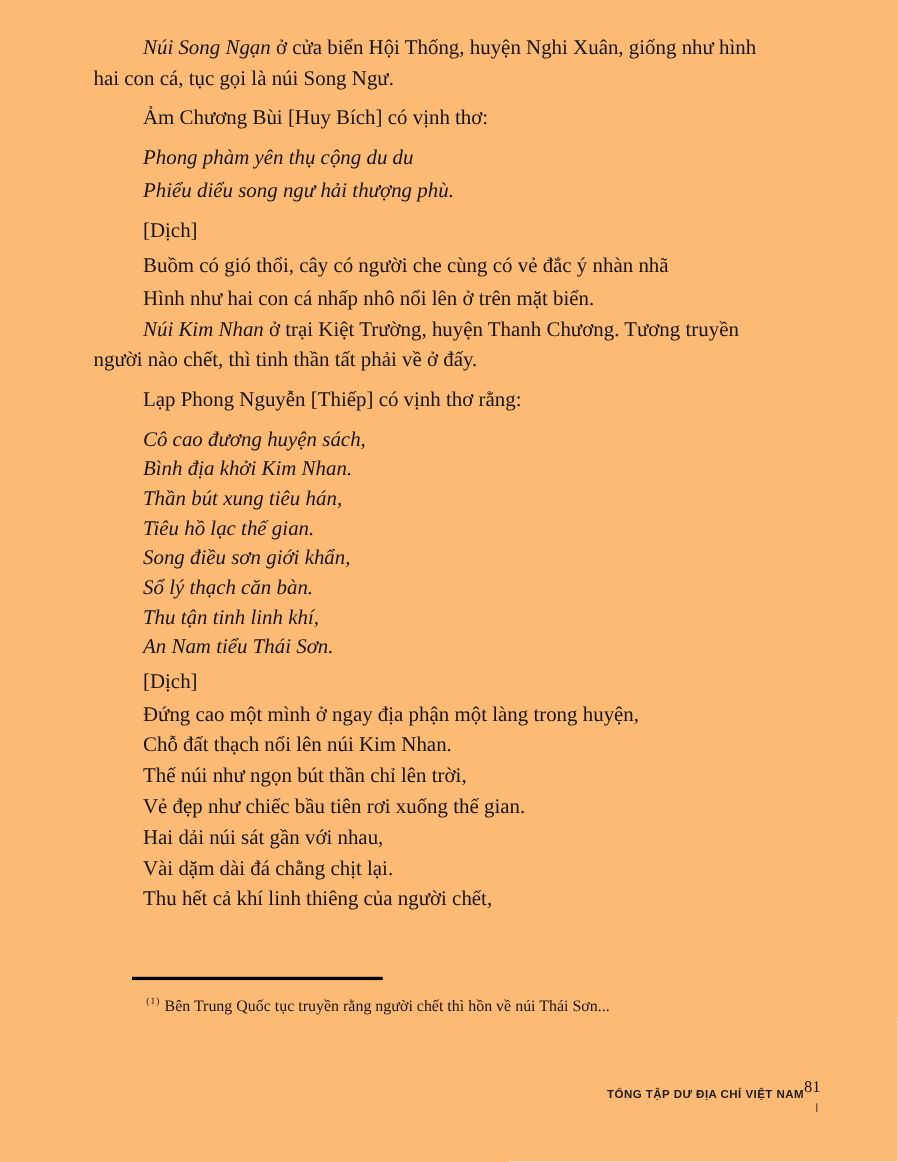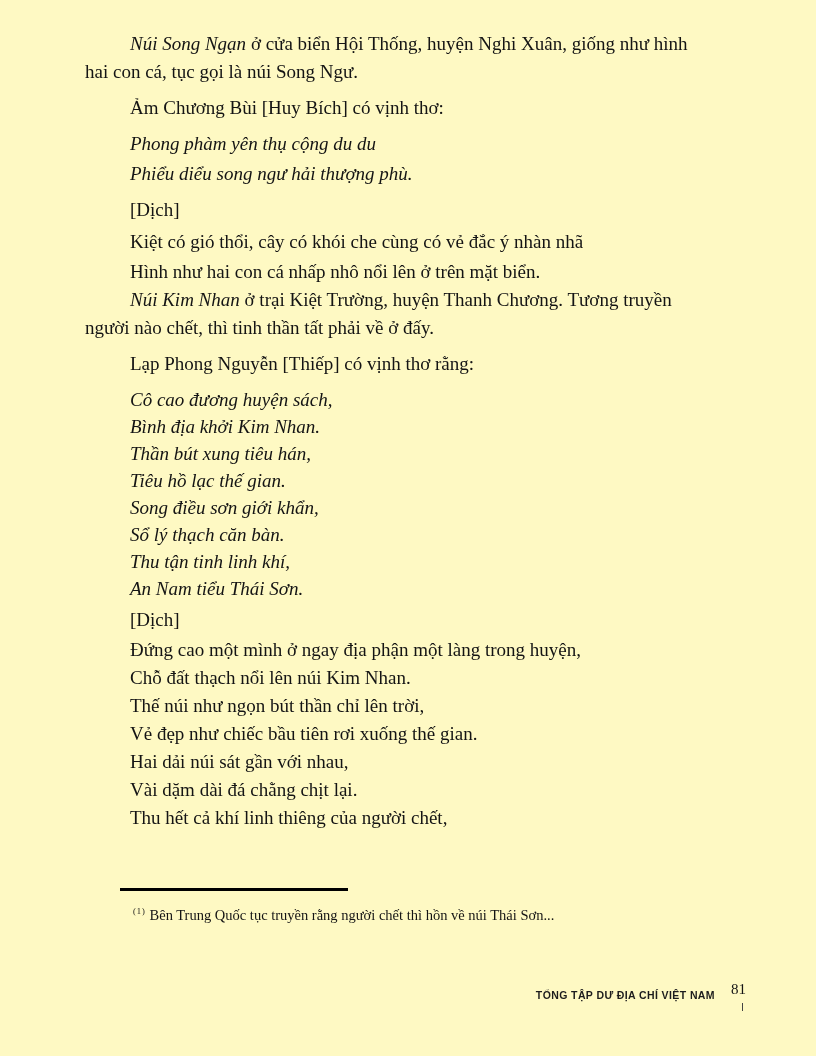--- a/index.html
+++ b/index.html
@@ -1,41 +1,41 @@
 <!DOCTYPE html>
 <html><head>
 <meta charset="utf-8">
 <style>
   * { margin:0; padding:0; box-sizing:border-box; }
   html,body { background:#e8e8e8; }
   .page {
     position:relative;
     width:816px; height:1056px;
     margin:0 auto;
-    background:#fef9c3;
+    background:#fdba74;
     font-family:"Liberation Serif", serif;
     color:#141414;
     overflow:hidden;
   }
   .content { position:absolute; top:30px; left:85px; width:652px; }
   .ln { font-size:19px; line-height:28px; white-space:nowrap; }
   .wrapless { white-space:normal;margin-left:48px; }
   .indent { padding-left:45px; }
   .lead-italic { font-style:italic; }
   .poem-line { font-style:italic; }
   .gap-xs { margin-top:2px; }
   .gap-s  { margin-top:4px; }
   .gap-m  { margin-top:8px; }
   .gap-l  { margin-top:0; }
   sup.ref { font-size:10px; vertical-align:super; line-height:0; letter-spacing:1px; }
   .footnote-block { position:absolute; left:85px; top:888px; width:652px; }
   .footnote-rule { width:228px; height:3px; background:#000; margin-left:35px; }
   .footnote-text { margin-top:14px; font-size:14.5px; line-height:20px; }
   .footnote-text sup.ref { font-size:8.5px; }
-  .footer { position:absolute; top:975px; right:70px; display:flex; align-items:flex-start; gap:16px; }
+  .footer { position:absolute; top:975px; right:70px; display:flex; align-items:flex-start; }
   .footer-title {
     font-family:"Liberation Sans", sans-serif;
     font-size:10.5px; font-weight:bold; letter-spacing:0.4px;
     margin-top:14px; color:#1c1c1c;
   }
   .page-number { font-size:15px; line-height:21px; padding-top:4px; text-align:right; }
   .page-number-tick { display:block; width:1.5px; height:8px; background:#444; margin:3px auto 0 auto; margin-left:70%; }
 </style>
 </head>
 <body>
@@ -46,21 +46,21 @@
     <div class="ln indent"><span class="lead-italic">Núi Song Ngạn</span><span> ở cửa biển Hội Thống, huyện Nghi Xuân, giống như hình</span></div>
     <div class="ln">hai con cá, tục gọi là núi Song Ngư.</div>
 
     <div class="ln indent gap-m">Ảm Chương Bùi [Huy Bích] có vịnh thơ:</div>
 
     <div class="ln indent poem-line gap-m">Phong phàm yên thụ cộng du du</div>
     <div class="ln indent poem-line gap-xs">Phiểu diểu song ngư hải thượng phù.</div>
 
     <div class="ln indent gap-m">[Dịch]</div>
 
-    <div class="ln indent gap-s">Kiệt có gió thổi, cây có khói che cùng có vẻ đắc ý nhàn nhã</div>
+    <div class="ln indent gap-s">Buồm có gió thổi, cây có người che cùng có vẻ đắc ý nhàn nhã</div>
     <div class="ln indent gap-xs">Hình như hai con cá nhấp nhô nổi lên ở trên mặt biển.</div>
 
     <div class="ln indent gap-l"><span class="lead-italic">Núi Kim Nhan</span><span> ở trại Kiệt Trường, huyện Thanh Chương. Tương truyền</span></div>
     <div class="ln">người nào chết, thì tinh thần tất phải về ở đấy.</div>
 
     <div class="ln indent gap-m">Lạp Phong Nguyễn [Thiếp] có vịnh thơ rằng:</div>
 
     <div class="ln indent poem-line gap-m" style="line-height:27px;">Cô cao đương huyện sách,</div>
     <div class="ln indent poem-line" style="line-height:27px;">Bình địa khởi Kim Nhan.</div>
     <div class="ln indent poem-line" style="line-height:27px;">Thần bút xung tiêu hán,</div>

